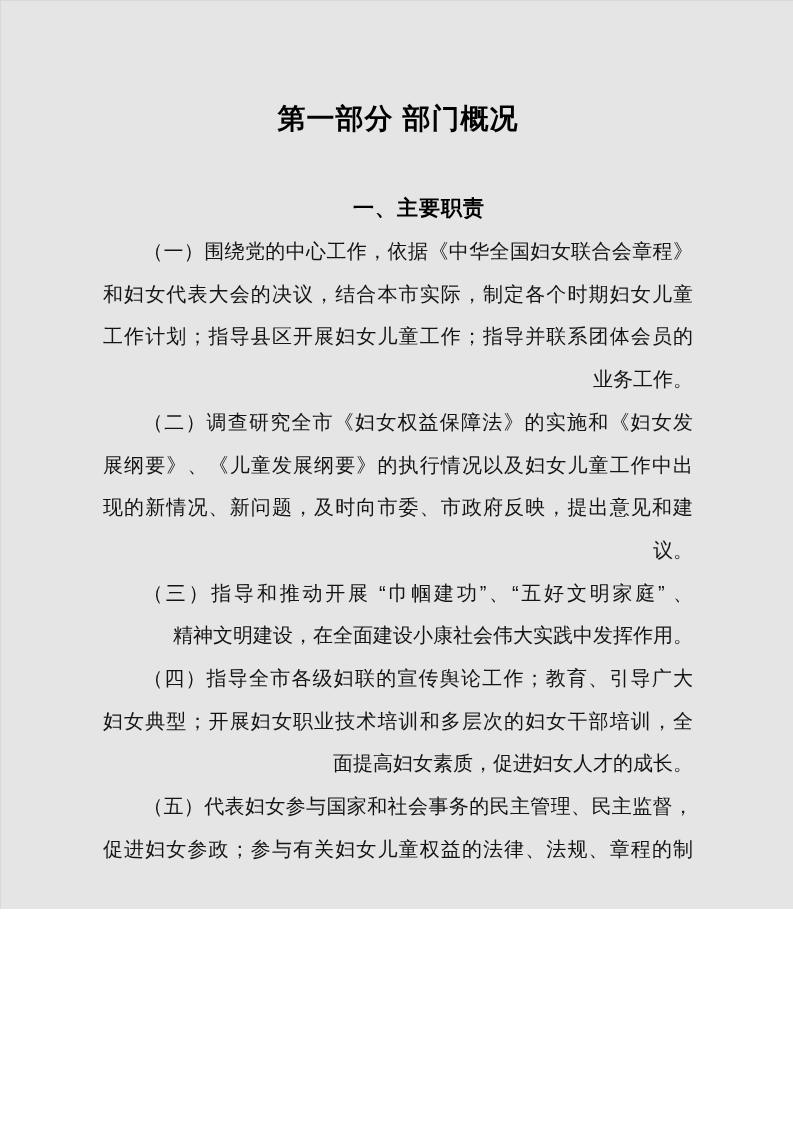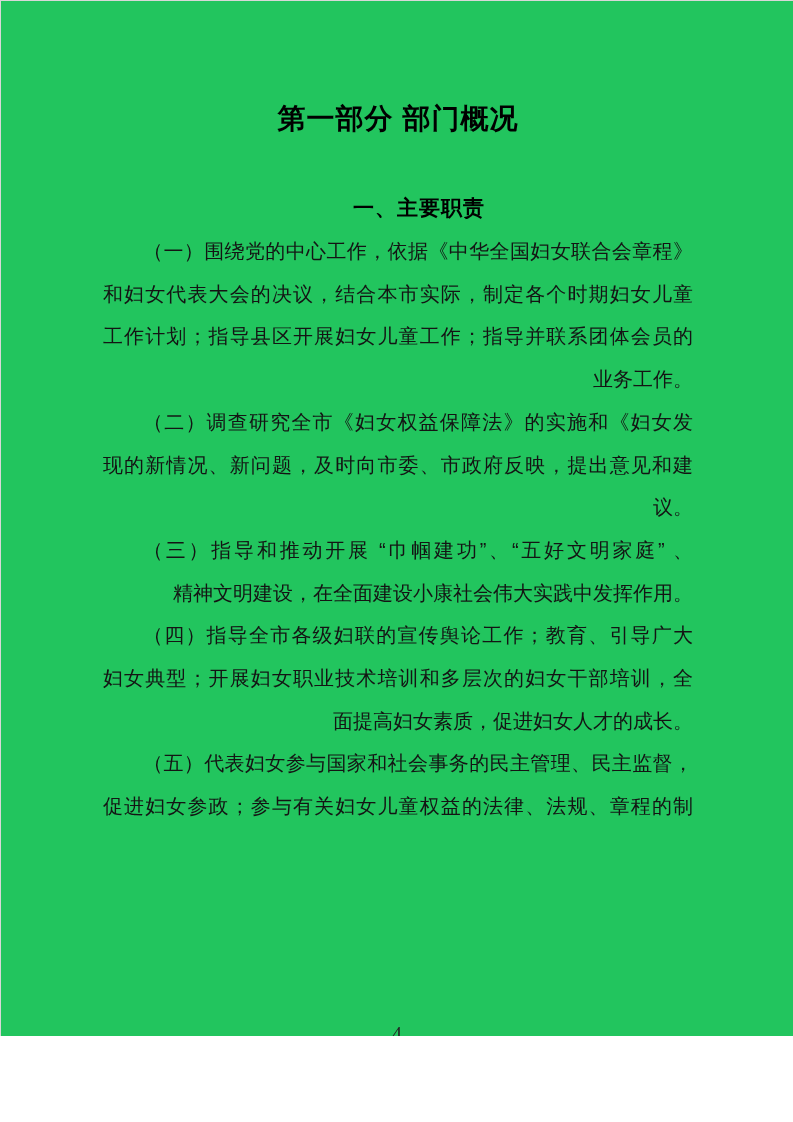--- a/index.html
+++ b/index.html
@@ -3,22 +3,22 @@
 <meta charset="utf-8">
 <style>
   html, body {
     margin: 0;
     padding: 0;
     background: #ffffff;
   }
   .page {
     position: relative;
     width: 793px;
-    height: 1036px;
-    background: #22c55e;
+    height: 909px;
+    background: #e5e5e5;
     border-top: 1px solid #d8d8d8;
     border-left: 1px solid #d8d8d8;
     box-sizing: border-box;
     overflow: hidden;
     color: #111111;
   }
   .doc-title {
     position: absolute;
     top: 98px;
     left: 102px;
@@ -88,20 +88,21 @@
   <div class="doc-title">第一部分 部门概况</div>
 
   <div class="section-heading">一、主要职责</div>
 
   <div class="body-text">
     <div class="line indent fill">（一）围绕党的中心工作，依据《中华全国妇女联合会章程》</div>
     <div class="line fill">和妇女代表大会的决议，结合本市实际，制定各个时期妇女儿童</div>
     <div class="line fill">工作计划；指导县区开展妇女儿童工作；指导并联系团体会员的</div>
     <div class="line">业务工作。</div>
     <div class="line indent fill">（二）调查研究全市《妇女权益保障法》的实施和《妇女发</div>
+    <div class="line fill">展纲要》、《儿童发展纲要》的执行情况以及妇女儿童工作中出</div>
     <div class="line fill">现的新情况、新问题，及时向市委、市政府反映，提出意见和建</div>
     <div class="line">议。</div>
     <div class="line indent fill">（三）指导和推动开展 “巾帼建功”、“五好文明家庭” 、</div>
     <div class="line">精神文明建设，在全面建设小康社会伟大实践中发挥作用。</div>
     <div class="line indent fill">（四）指导全市各级妇联的宣传舆论工作；教育、引导广大</div>
     <div class="line fill">妇女典型；开展妇女职业技术培训和多层次的妇女干部培训，全</div>
     <div class="line">面提高妇女素质，促进妇女人才的成长。</div>
     <div class="line indent fill">（五）代表妇女参与国家和社会事务的民主管理、民主监督，</div>
     <div class="line fill">促进妇女参政；参与有关妇女儿童权益的法律、法规、章程的制</div>
   </div>

